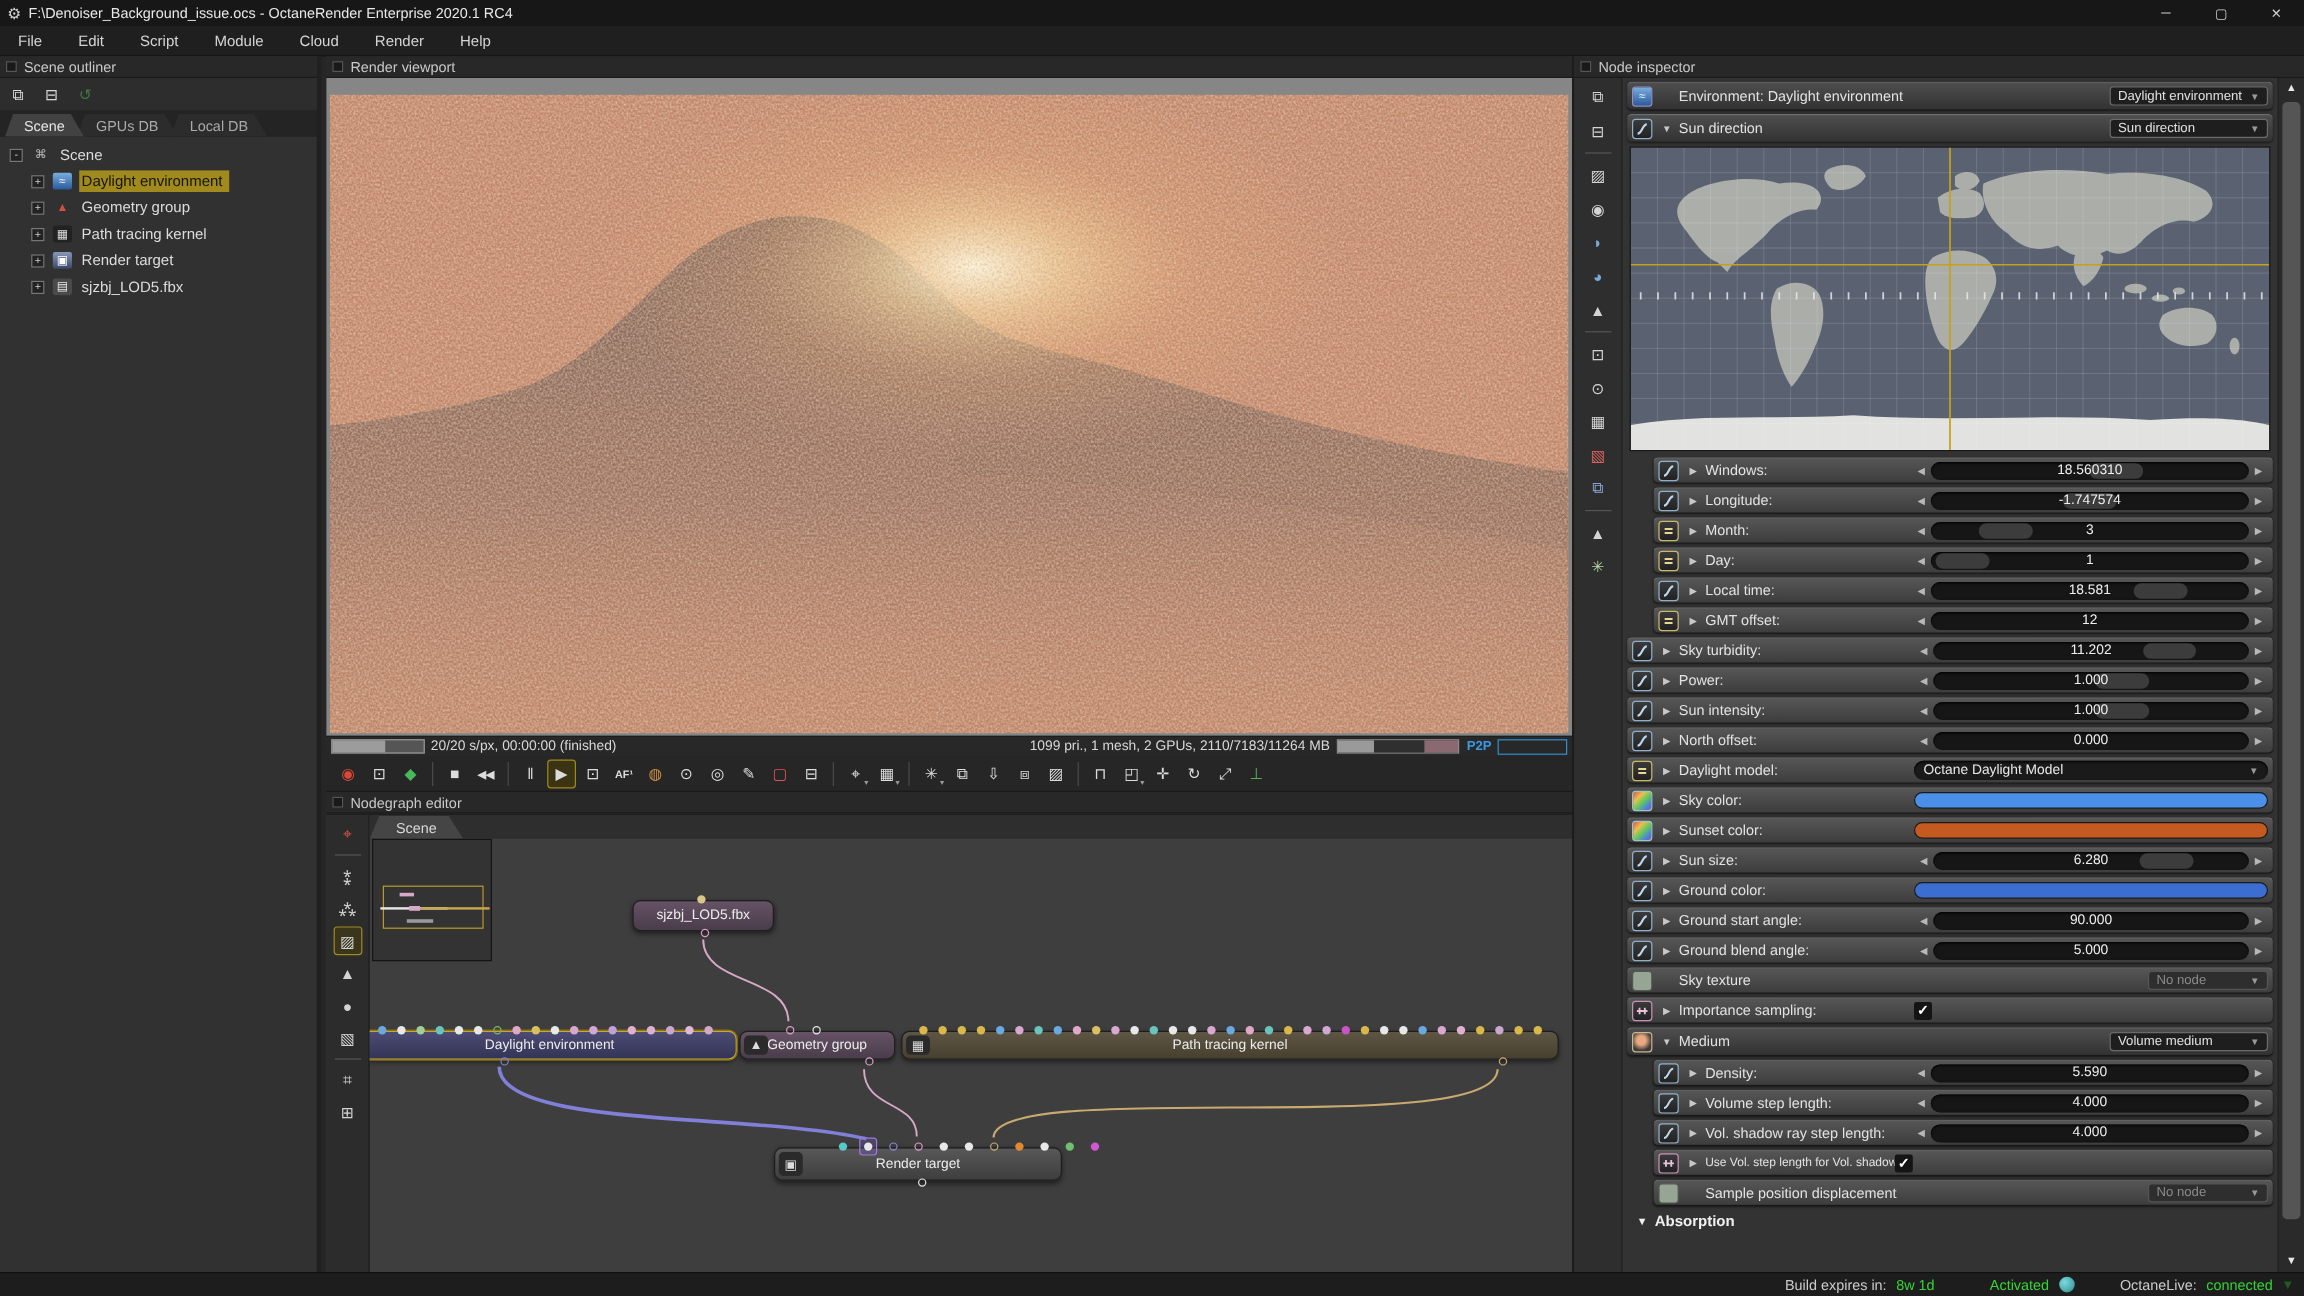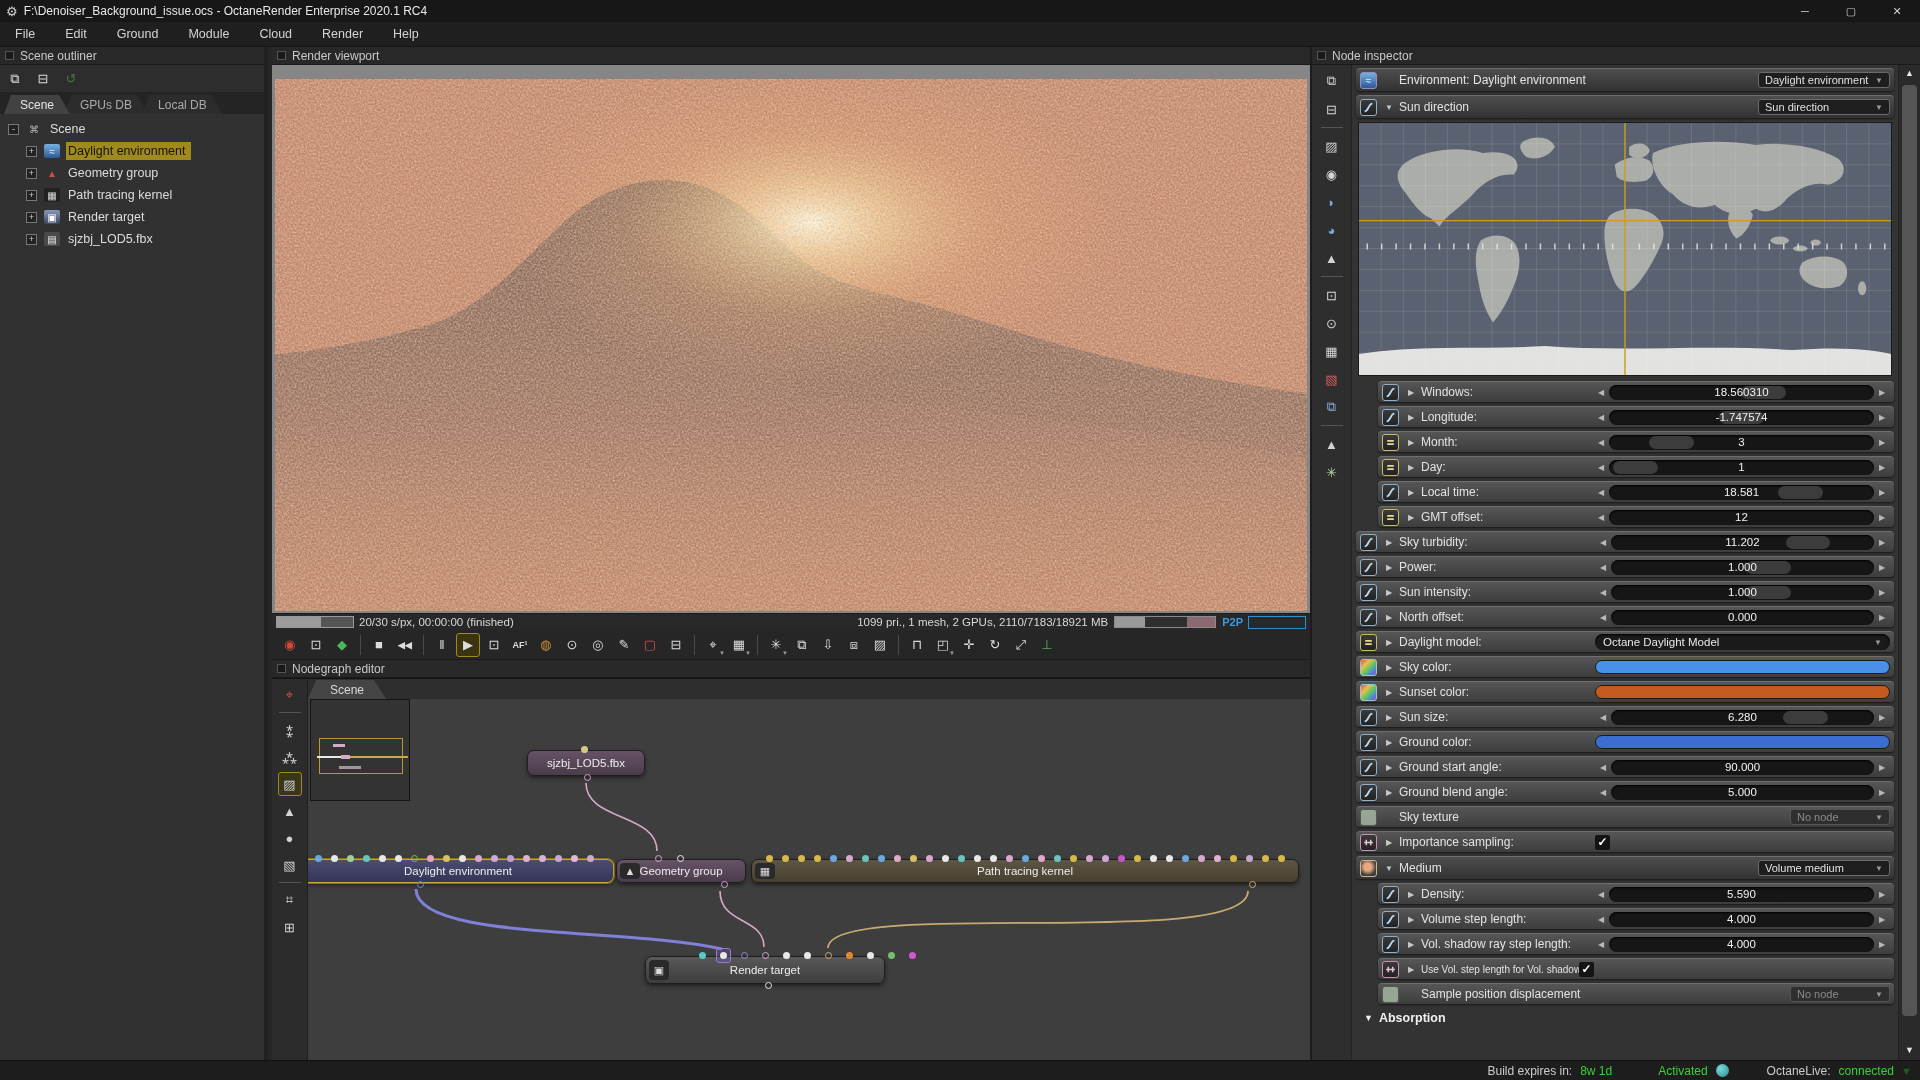--- a/index.html
+++ b/index.html
@@ -133,21 +133,21 @@
     <div id="winbtns">
       <span class="winbtn">─</span>
       <span class="winbtn">▢</span>
       <span class="winbtn">✕</span>
     </div>
   </div>
 
   <div id="menubar">
       <div class="menuitem">File</div>
       <div class="menuitem">Edit</div>
-      <div class="menuitem">Ground</div>
+      <div class="menuitem">Script</div>
       <div class="menuitem">Module</div>
       <div class="menuitem">Cloud</div>
       <div class="menuitem">Render</div>
       <div class="menuitem">Help</div>
     </div>
 
   <div id="outliner">
     <div class="phead">
       <span class="pbox"></span>
       <span>Scene outliner</span>
@@ -239,22 +239,22 @@
           <rect x="0" y="0" width="1032" height="506" filter="url(#grainL)" opacity="0.8"></rect>
           <rect x="0" y="0" width="1032" height="506" filter="url(#grainD)" opacity="0.5"></rect>
         </svg>
       </div>
     </div>
 
     <div id="vp-status">
       <div id="vp-progress">
           <div></div>
         </div>
-      <span>20/30 s/px, 00:00:00 (finished)</span>
-      <span style="margin-left:auto">1099 pri., 1 mesh, 2 GPUs, 2110/7183/18921 MB</span>
+      <span>20/20 s/px, 00:00:00 (finished)</span>
+      <span style="margin-left:auto">1099 pri., 1 mesh, 2 GPUs, 2110/7183/11264 MB</span>
       <div id="membar">
           <div class="m1"></div>
           <div class="m2"></div>
           <div class="m3"></div>
         </div>
       <span id="p2p">P2P</span>
       <div id="p2pbox"></div>
     </div>
 
     <div id="toolbar">

